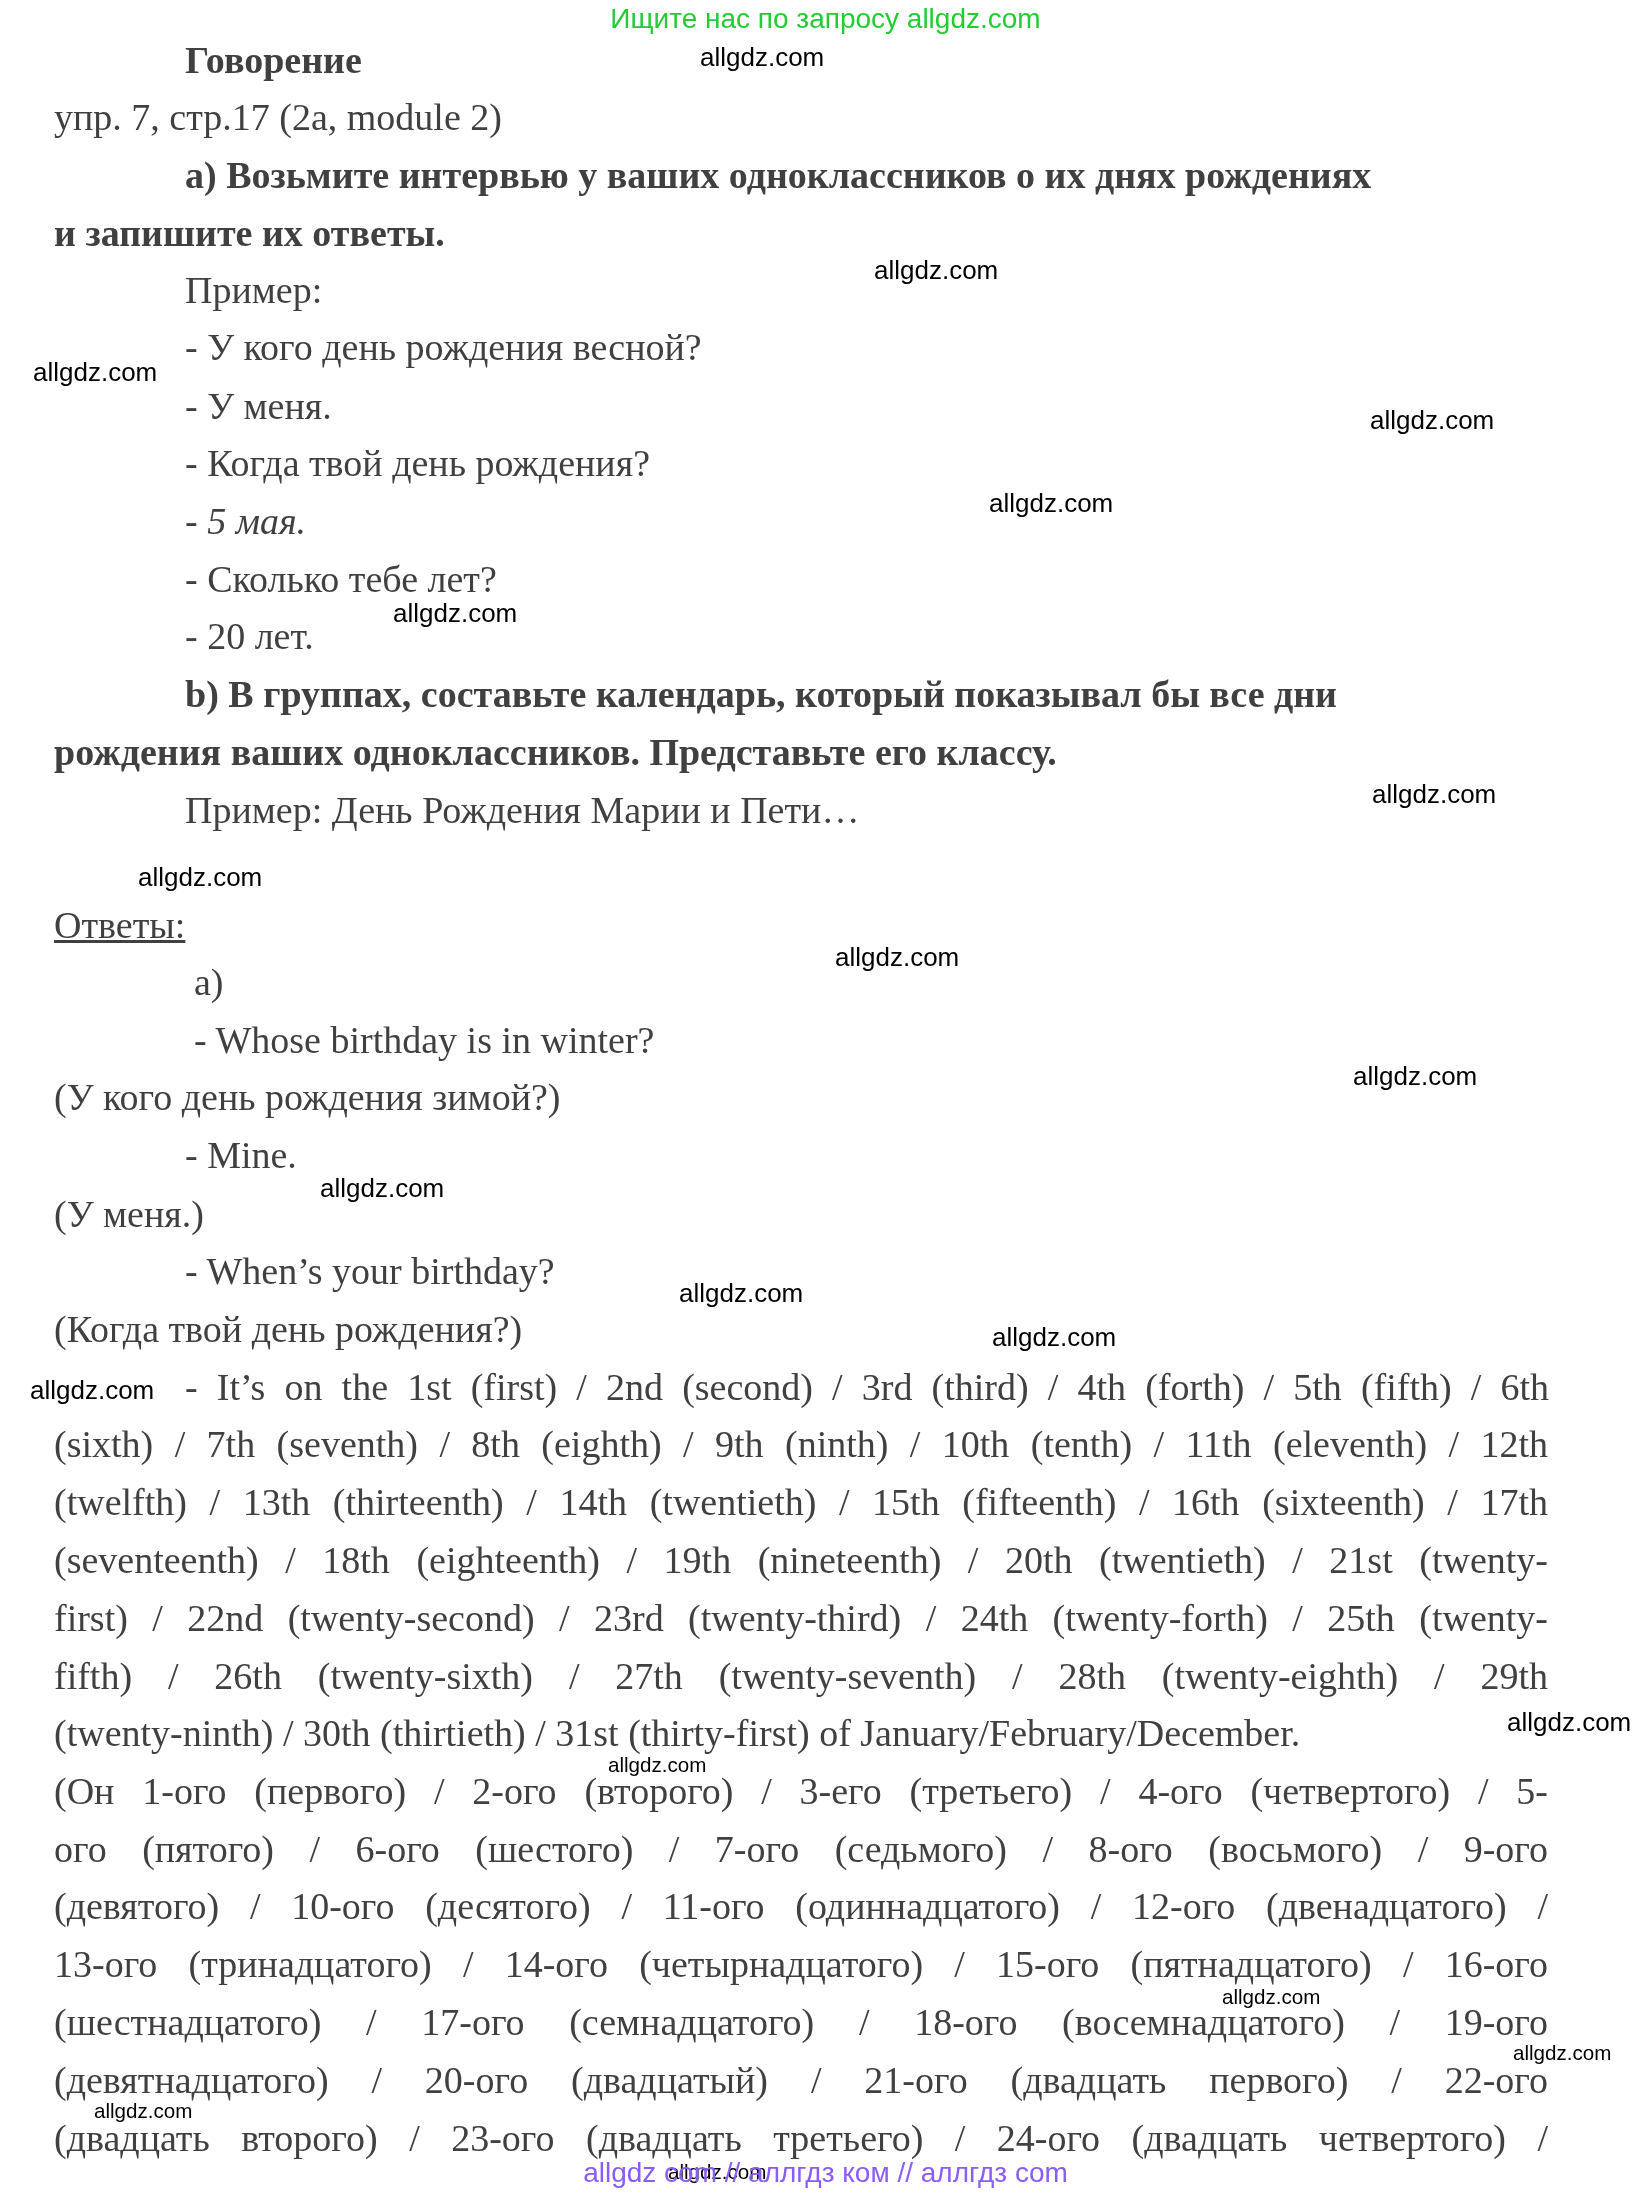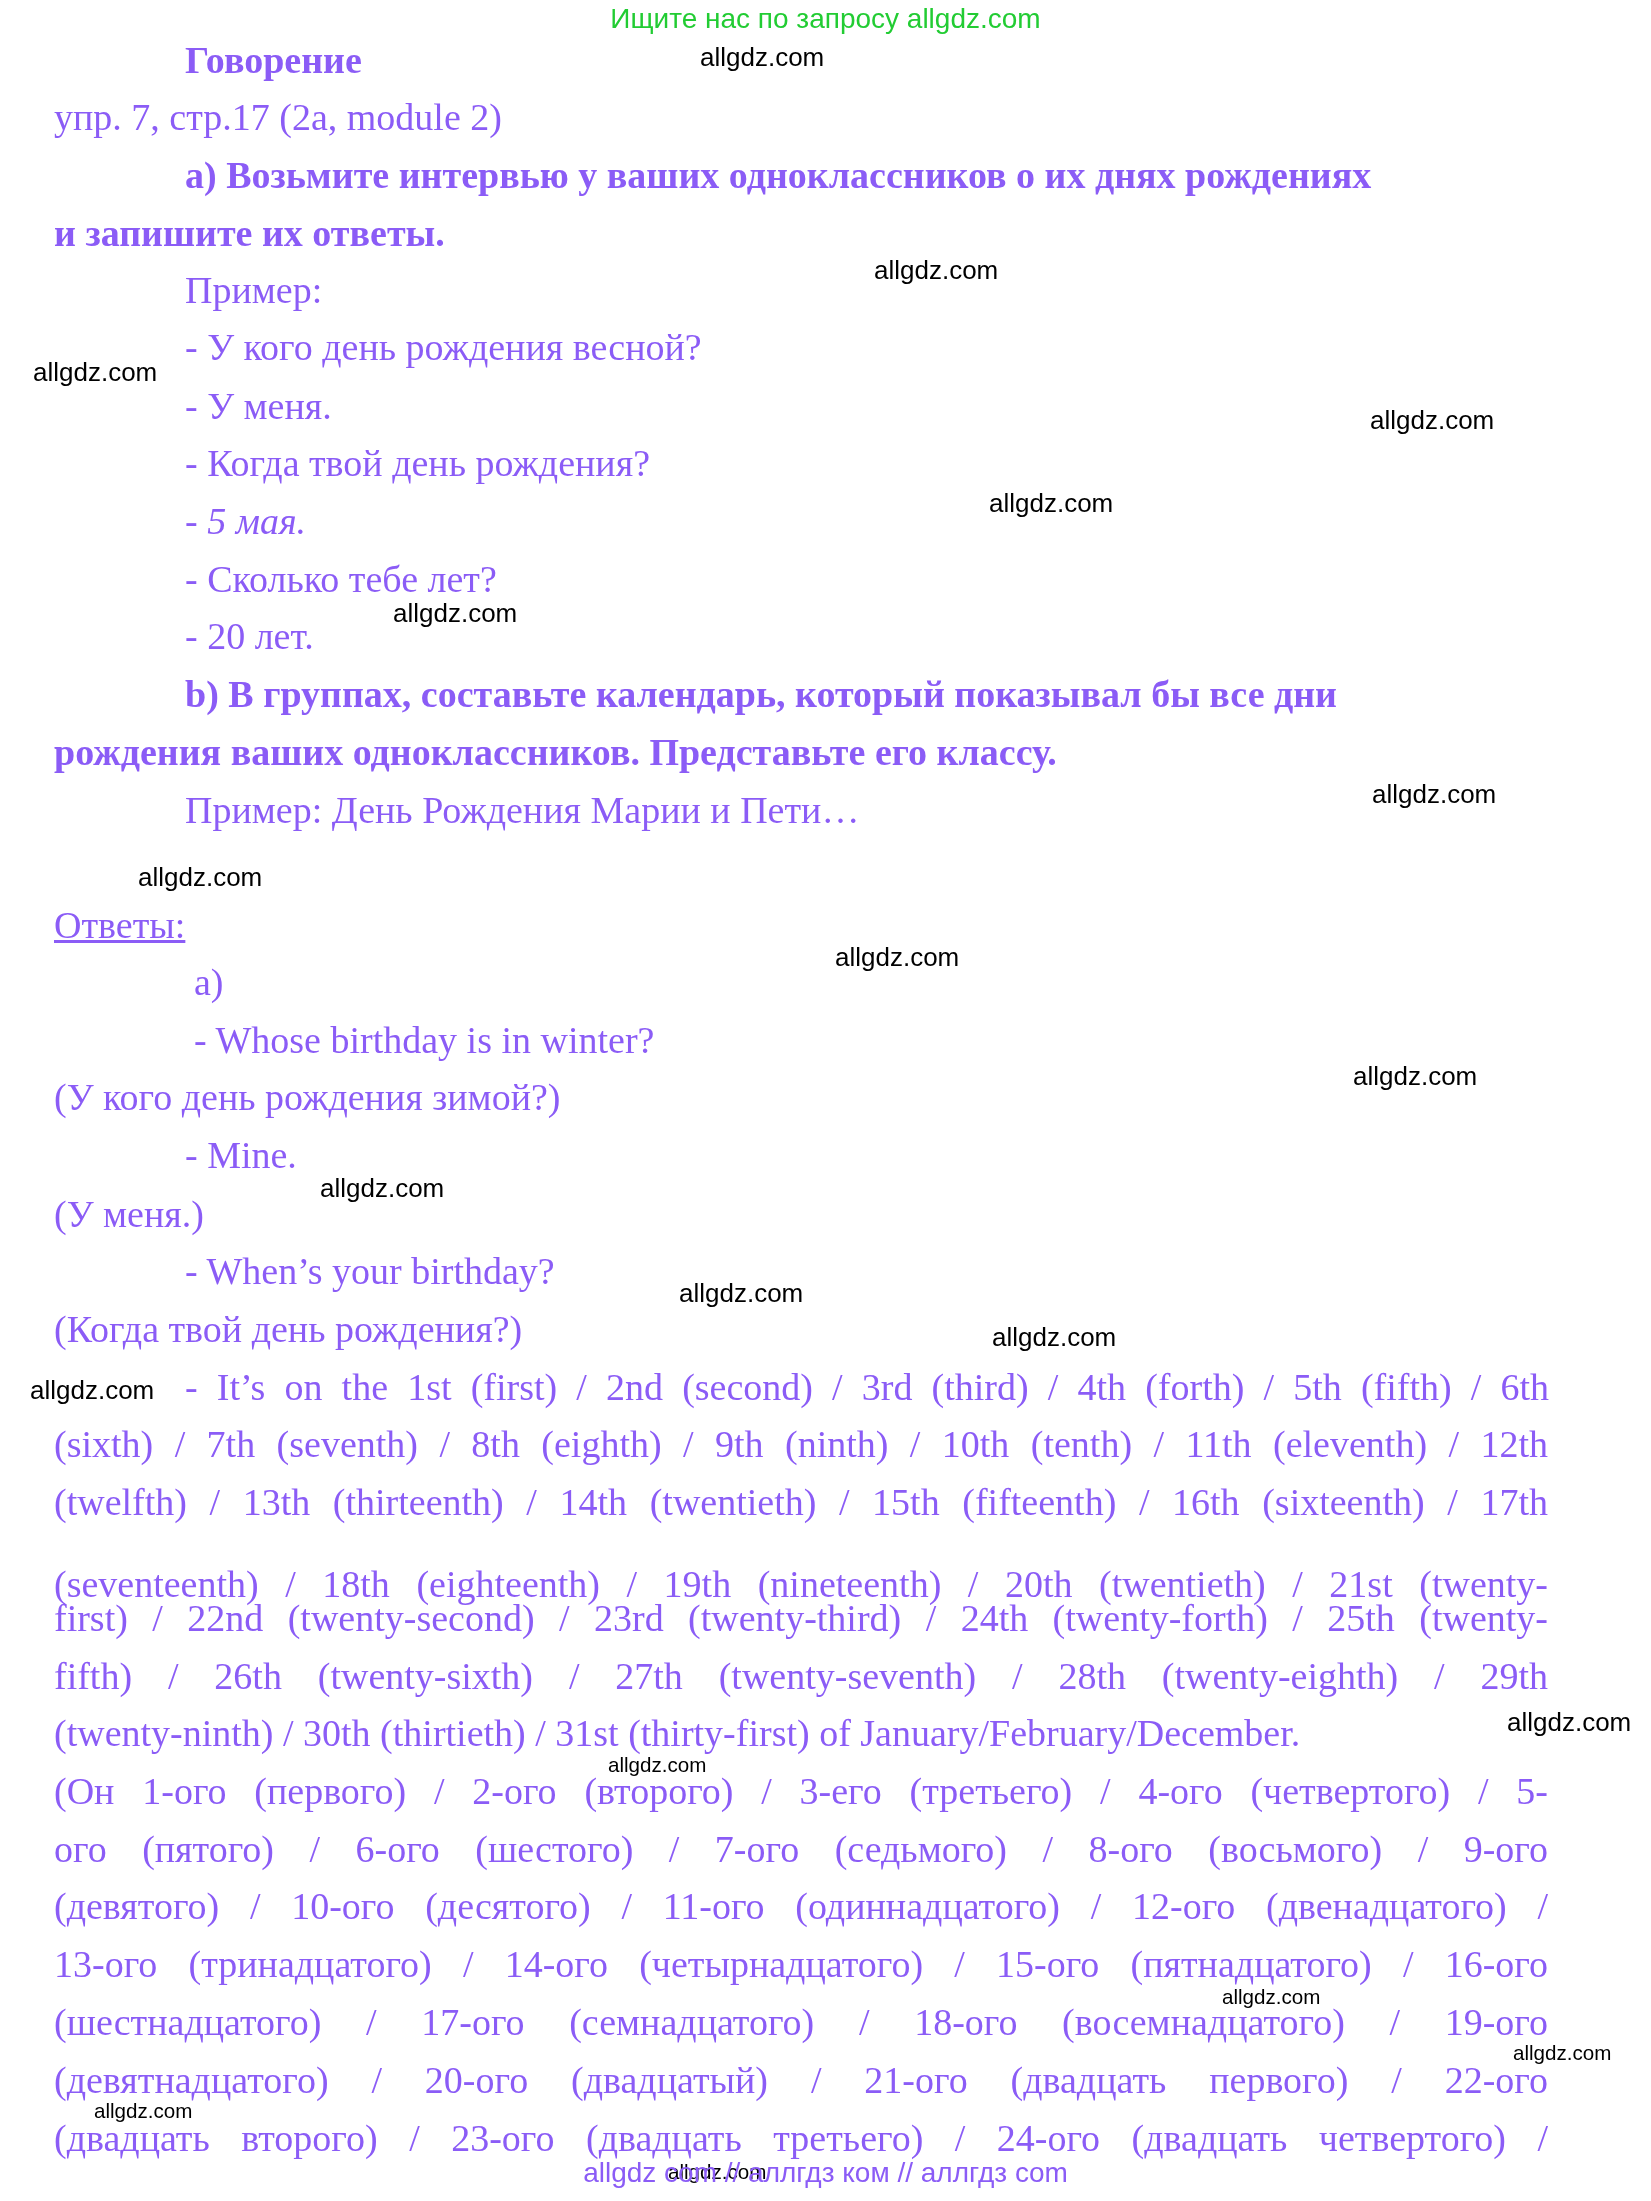--- a/index.html
+++ b/index.html
@@ -10,21 +10,21 @@
     font-family: "Liberation Sans", sans-serif; font-size: 28px; line-height: 34px;
   }
   .footer {
     position: absolute; left: 0; width: 1651px; top: 2190px; text-align: center;
     font-family: "Liberation Sans", sans-serif; font-size: 28px; line-height: 34px;
     transform: translateY(-34px);
   }
   .line {
     position: absolute; left: 54px; width: 1494px;
     font-family: "Liberation Serif", serif; font-size: 38px; line-height: 45px;
-    color: #8b5cf6; white-space: nowrap;
+    color: #404040; white-space: nowrap;
   }
   .line.indent { left: 185px; width: 1364px; }
   .line.indent2 { left: 194px; width: 1355px; }
   .line.bold { font-weight: bold; }
   .line.justify { white-space: normal; text-align: justify; text-align-last: justify; }
   .u { text-decoration: underline; }
   .wm {
     position: absolute; font-family: "Liberation Sans", sans-serif; color: #000;
     font-size: 26px; line-height: 29px; white-space: nowrap;
   }
@@ -62,21 +62,21 @@
   <div class="line indent2" style="top:1018px;">- Whose birthday is in winter?</div>
   <div class="line" style="top:1075px;">(У кого день рождения зимой?)</div>
   <div class="line indent" style="top:1133px;">- Mine.</div>
   <div class="line" style="top:1192px;">(У меня.)</div>
   <div class="line indent" style="top:1249px;">- When’s your birthday?</div>
   <div class="line" style="top:1307px;">(Когда твой день рождения?)</div>
 
   <div class="line indent justify" style="top:1365px;">- It’s on the 1st (first) / 2nd (second) / 3rd (third) / 4th (forth) / 5th (fifth) / 6th</div>
   <div class="line justify" style="top:1422px;">(sixth) / 7th (seventh) / 8th (eighth) / 9th (ninth) / 10th (tenth) / 11th (eleventh) / 12th</div>
   <div class="line justify" style="top:1480px;">(twelfth) / 13th (thirteenth) / 14th (twentieth) / 15th (fifteenth) / 16th (sixteenth) / 17th</div>
-  <div class="line justify" style="top:1538px;margin-top:24px;">(seventeenth) / 18th (eighteenth) / 19th (nineteenth) / 20th (twentieth) / 21st (twenty-</div>
+  <div class="line justify" style="top:1538px;">(seventeenth) / 18th (eighteenth) / 19th (nineteenth) / 20th (twentieth) / 21st (twenty-</div>
   <div class="line justify" style="top:1596px;">first) / 22nd (twenty-second) / 23rd (twenty-third) / 24th (twenty-forth) / 25th (twenty-</div>
   <div class="line justify" style="top:1654px;">fifth) / 26th (twenty-sixth) / 27th (twenty-seventh) / 28th (twenty-eighth) / 29th</div>
   <div class="line" style="top:1711px;">(twenty-ninth) / 30th (thirtieth) / 31st (thirty-first) of January/February/December.</div>
 
   <div class="line justify" style="top:1769px;">(Он 1-ого (первого) / 2-ого (второго) / 3-его (третьего) / 4-ого (четвертого) / 5-</div>
   <div class="line justify" style="top:1827px;">ого (пятого) / 6-ого (шестого) / 7-ого (седьмого) / 8-ого (восьмого) / 9-ого</div>
   <div class="line justify" style="top:1884px;">(девятого) / 10-ого (десятого) / 11-ого (одиннадцатого) / 12-ого (двенадцатого) /</div>
   <div class="line justify" style="top:1942px;">13-ого (тринадцатого) / 14-ого (четырнадцатого) / 15-ого (пятнадцатого) / 16-ого</div>
   <div class="line justify" style="top:2000px;">(шестнадцатого) / 17-ого (семнадцатого) / 18-ого (восемнадцатого) / 19-ого</div>
   <div class="line justify" style="top:2058px;">(девятнадцатого) / 20-ого (двадцатый) / 21-ого (двадцать первого) / 22-ого</div>

